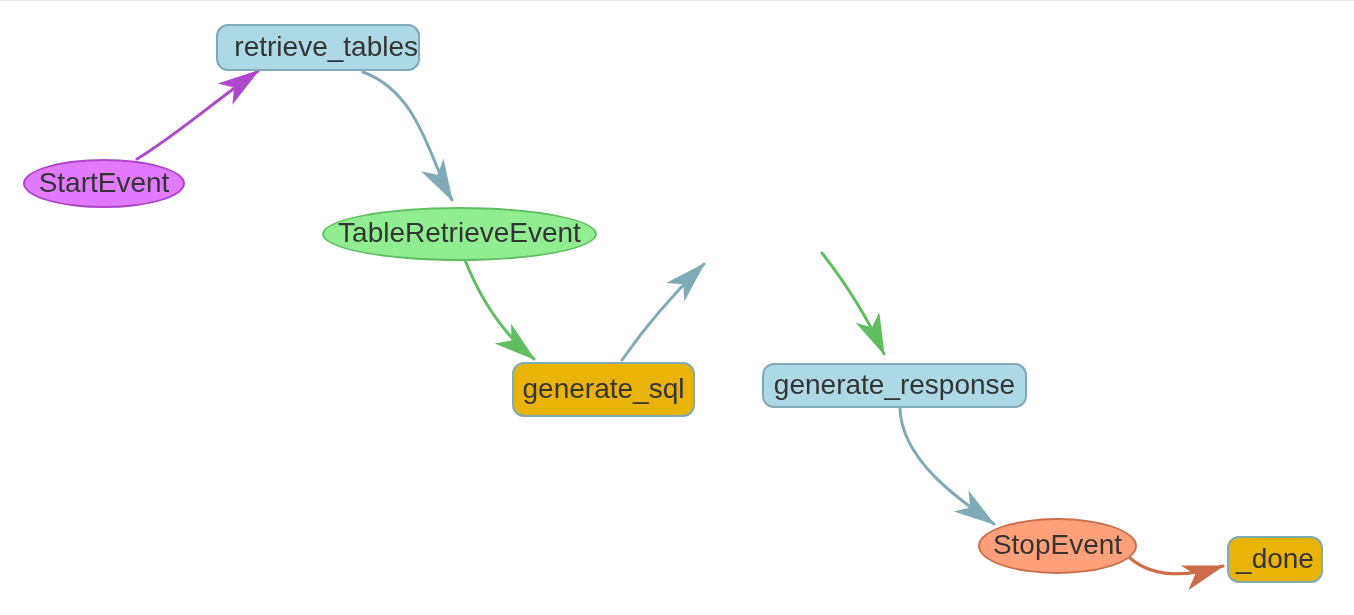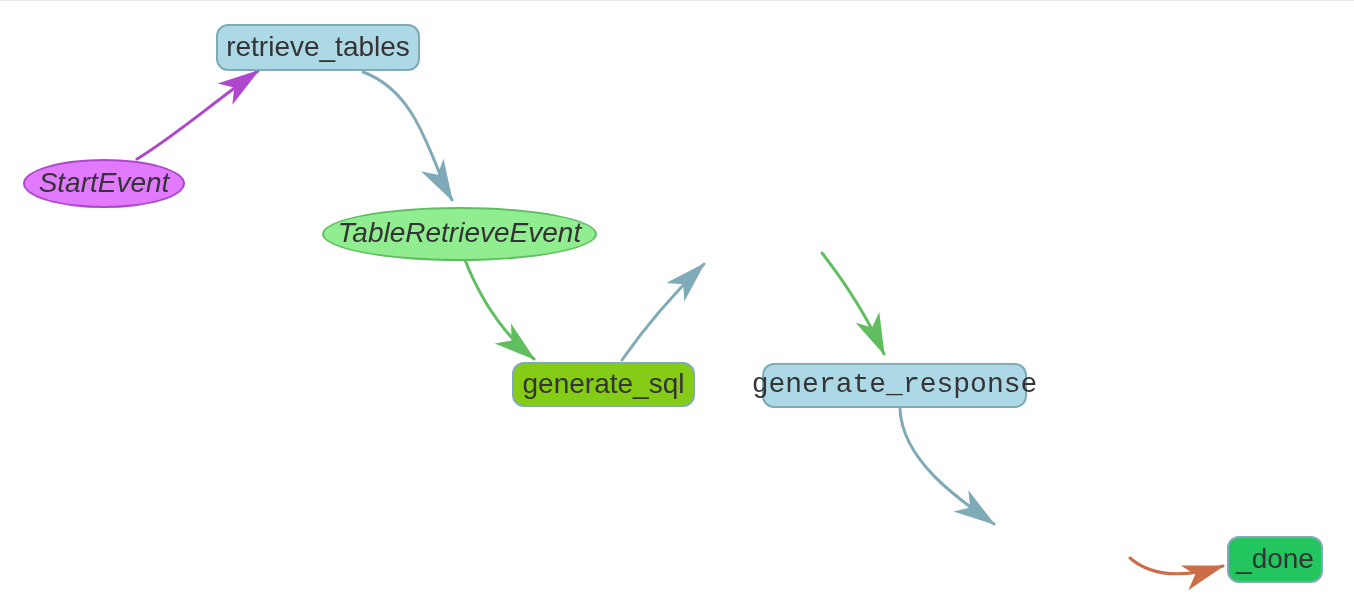--- a/index.html
+++ b/index.html
@@ -28,21 +28,21 @@
     align-items: center;
     justify-content: center;
     box-sizing: border-box;
     border: 2px solid transparent;
     font-size: 28px;
     white-space: nowrap;
     cursor: default;
     user-select: none;
   }
   .node.box     { border-radius: 12px; }
-  .node.ellipse { border-radius: 50%; font-style: italic; }
+  .node.ellipse { border-radius: 50%; }
   .node .label  { display: block; line-height: 1; padding-bottom: 2px; }
 </style>
 </head>
 <body>
 
 <div class="canvas" style="color: rgb(52, 52, 52); background: rgb(255, 255, 255);">
 
   <svg class="edges-layer" viewBox="0 0 1354 615" xmlns="http://www.w3.org/2000/svg">
     <defs>
       <marker id="arrow-purple" viewBox="0 0 12 8" refX="11.5" refY="4" markerUnits="userSpaceOnUse" markerWidth="42" markerHeight="28" orient="auto">
@@ -65,35 +65,38 @@
     <path class="edge" marker-end="url(#arrow-blue)" stroke="#7FAAB8" d="M 622,359 Q 656,310 704,263"></path>
     <path class="edge" marker-end="url(#arrow-green)" stroke="#60BE60" d="M 822,252 Q 861,302 884,353"></path>
     <path class="edge" marker-end="url(#arrow-blue)" stroke="#7FAAB8" d="M 900,408 C 902,460 961,500 994,523"></path>
     <path class="edge" marker-end="url(#arrow-orange)" stroke="#CC6D47" d="M 1130,557 Q 1161,584 1223,565"></path>
   </svg>
 
   <div class="node ellipse" style="left: 23px; top: 158px; width: 162px; height: 49px; background: rgb(226, 122, 255); border-color: rgb(175, 71, 204);">
     <span class="label">StartEvent</span>
   </div>
 
-  <div class="node box" style="left: 216px; top: 23px; width: 204px; height: 47px; background: rgb(173, 216, 230); border-color: rgb(127, 170, 184);">
+  <div class="node box" style="left: 216px; top: 23px; width: 204px; height: 47px; background: rgb(173, 216, 230); border-color: rgb(127, 170, 184); justify-content: flex-end;">
     <span class="label">retrieve_tables</span>
   </div>
 
   <div class="node ellipse" style="left: 322px; top: 206px; width: 275px; height: 54px; background: rgb(144, 238, 144); border-color: rgb(96, 190, 96); justify-content: center;">
     <span class="label">TableRetrieveEvent</span>
   </div>
 
-  <div class="node box" style="left: 512px; top: 361px; width: 183px; height: 45px; background: #84cc16; border-color: rgb(127, 170, 184);">
+  <div class="node box" style="left: 512px; top: 361px; width: 183px; height: 55px; background: #eab308; border-color: rgb(127, 170, 184);">
     <span class="label">generate_sql</span>
   </div>
 
 
-  <div class="node box" style="left: 762px; top: 362px; width: 265px; height: 45px; background: rgb(173, 216, 230); border-color: rgb(127, 170, 184); font-family: Liberation Mono, monospace;">
+  <div class="node box" style="left: 762px; top: 362px; width: 265px; height: 45px; background: rgb(173, 216, 230); border-color: rgb(127, 170, 184);">
     <span class="label">generate_response</span>
   </div>
 
+  <div class="node ellipse" style="left: 978px; top: 517px; width: 159px; height: 56px; background: rgb(255, 160, 122); border-color: rgb(204, 109, 71);">
+    <span class="label">StopEvent</span>
+  </div>
 
-  <div class="node box" style="left: 1227px; top: 535px; width: 96px; height: 47px; background: #22c55e; border-color: rgb(127, 170, 184);">
+  <div class="node box" style="left: 1227px; top: 535px; width: 96px; height: 47px; background: #eab308; border-color: rgb(127, 170, 184);">
     <span class="label">_done</span>
   </div>
 
 </div>
 
 </body></html>

